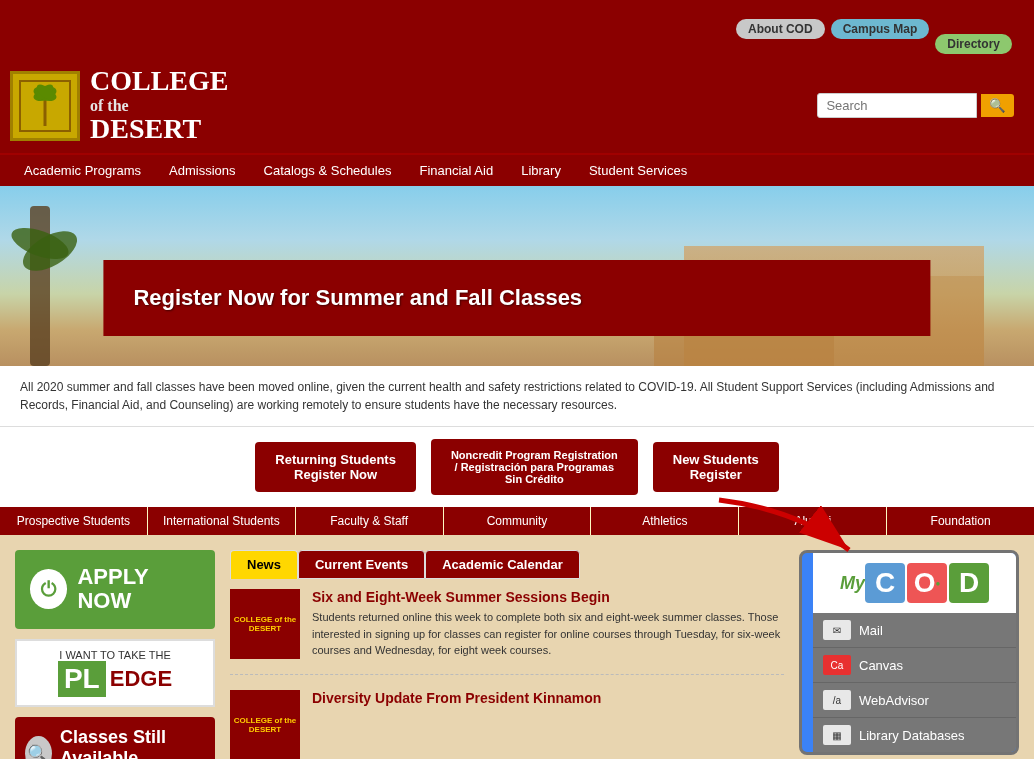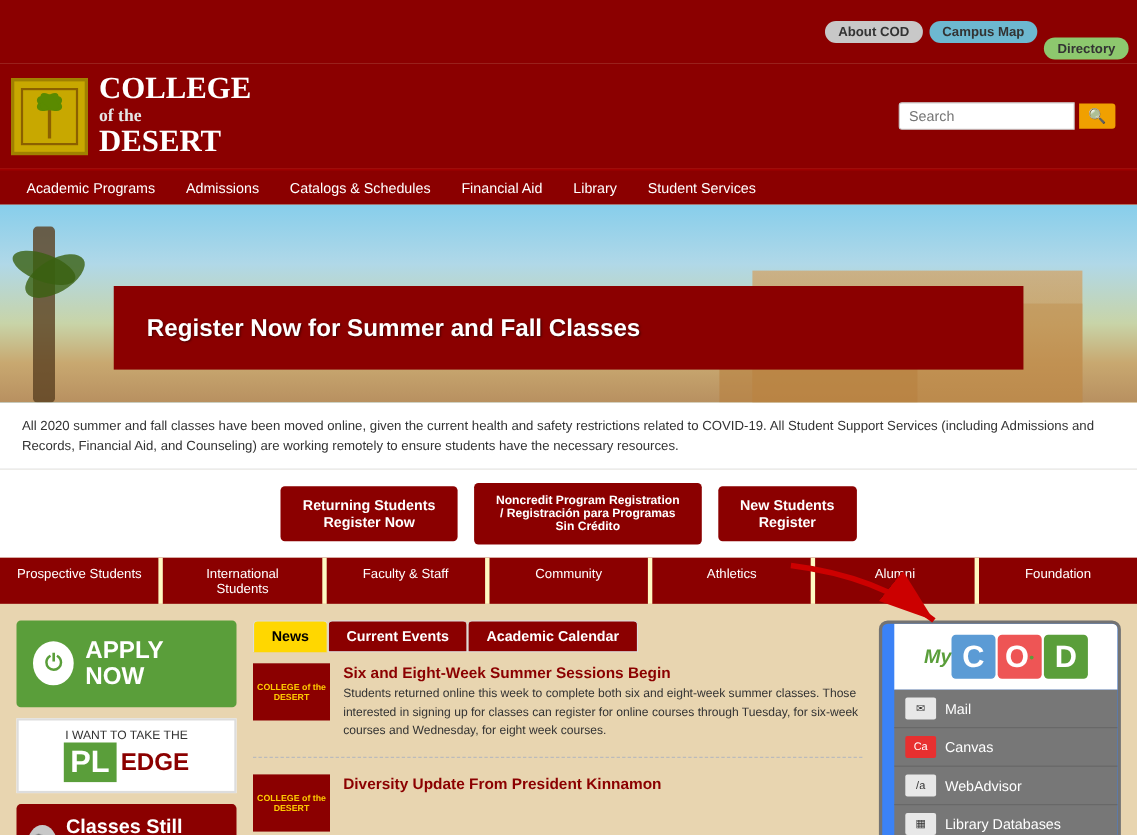--- a/index.html
+++ b/index.html
@@ -1,19 +1,19 @@
 <!DOCTYPE html>
 <html><head>
   <meta charset="utf-8">
   <style>
     * { margin: 0; padding: 0; box-sizing: border-box; }
     body { font-family: Arial, sans-serif; width: 1034px; min-height: 759px; background: #e8d5b0; overflow-x: hidden; }
 
     
-    .top-bar { background: #8b0000; display: flex; justify-content: flex-end; align-items: center; padding: 4px 8px; gap: 6px; }
+    .top-bar { background: #8b0000; display: flex; justify-content: flex-end; align-items: center; padding: 4px 22px; gap: 6px; }
     .top-bar-btn { padding: 3px 12px; border-radius: 12px; border: none; cursor: pointer; font-size: 12px; font-weight: bold; color: #333; }
     .top-bar-btn.about { background: #c8c8c8; }
     .top-bar-btn.map { background: #6db8d0; }
     .top-bar-btn.directory { background: #8dc86e; margin-top: 30px; }
 
     
     .header { background: #8b0000; display: flex; align-items: center; justify-content: space-between; padding: 8px 20px 8px 10px; }
     .logo-area { display: flex; align-items: center; gap: 10px; }
     .logo-box { width: 70px; height: 70px; background: #c8a800; border: 3px solid #a08000; display: flex; align-items: center; justify-content: center; }
     .logo-box svg { width: 60px; height: 60px; }
@@ -36,21 +36,21 @@
     
     .covid-notice { background: white; padding: 12px 20px; font-size: 12px; color: #333; line-height: 1.5; border-bottom: 1px solid #ddd; }
 
     
     .cta-row { background: white; display: flex; align-items: center; justify-content: center; gap: 15px; padding: 12px; }
     .cta-btn { background: #8b0000; color: white; border: none; padding: 10px 20px; border-radius: 4px; cursor: pointer; font-size: 13px; font-weight: bold; text-align: center; min-width: 120px; }
     .cta-btn.small-text { font-size: 11px; min-width: 160px; }
 
     
     .sec-nav { background: #8b0000; display: flex; }
-    .sec-nav a { color: white; text-decoration: none; padding: 7px 14px; font-size: 12px; flex: 1; text-align: center; border-right: 4px solid #fef9c3; }
+    .sec-nav a { color: white; text-decoration: none; padding: 7px 14px; font-size: 12px; flex: 1; text-align: center; border-right: 1px solid #fef9c3; }
     .sec-nav a:last-child { border-right: none; }
 
     
     .main-content { display: flex; gap: 0; background: #e8d5b0; padding: 15px; }
 
     
     .left-sidebar { width: 200px; flex-shrink: 0; display: flex; flex-direction: column; gap: 10px; }
     .apply-btn { background: #5a9e3a; color: white; padding: 15px; display: flex; align-items: center; gap: 10px; border-radius: 4px; cursor: pointer; }
     .power-icon { width: 40px; height: 40px; background: white; border-radius: 50%; display: flex; align-items: center; justify-content: center; color: #5a9e3a; font-size: 20px; font-weight: bold; }
     .apply-text { font-size: 22px; font-weight: bold; line-height: 1.1; }
@@ -67,21 +67,21 @@
     
     .center-content { flex: 1; padding: 0 15px; }
     .tabs-row { display: flex; gap: 0; margin-bottom: 10px; }
     .tab { padding: 6px 16px; border-radius: 4px 4px 0 0; cursor: pointer; font-size: 13px; font-weight: bold; border: 1px solid #ddd; }
     .tab.active { background: #ffd700; border-bottom: none; }
     .tab.events { background: #8b0000; color: white; }
     .tab.calendar { background: #8b0000; color: white; }
 
     
     .news-item { display: flex; gap: 12px; margin-bottom: 15px; padding-bottom: 15px; border-bottom: 1px dashed #bbb; }
-    .news-thumb { width: 70px; height: 52px; background: #8b0000; flex-shrink: 0; display: flex; flex-direction: column; align-items: center; justify-content: center; color: white; text-align: center; font-size: 9px; font-weight: bold; }
+    .news-thumb { width: 70px; height: 70px; background: #8b0000; flex-shrink: 0; display: flex; flex-direction: column; align-items: center; justify-content: center; color: white; text-align: center; font-size: 9px; font-weight: bold; }
     .news-thumb .college { font-size: 8px; color: #ffcc00; }
     .news-body h3 { font-size: 14px; color: #8b0000; font-weight: bold; margin-bottom: 4px; cursor: pointer; }
     .news-body p { font-size: 11px; color: #333; line-height: 1.5; }
 
     
     .right-sidebar { width: 220px; flex-shrink: 0; }
     .mycod-card { border: 3px solid #737373; border-radius: 8px; overflow: hidden; background: #3b82f6; padding-left: 11px; }
     .mycod-header { background: white; padding: 10px; display: flex; align-items: center; justify-content: center; }
     .mycod-my { font-size: 18px; color: #5a9e3a; font-style: italic; font-weight: bold; }
     .mycod-logo { display: flex; gap: 2px; }

